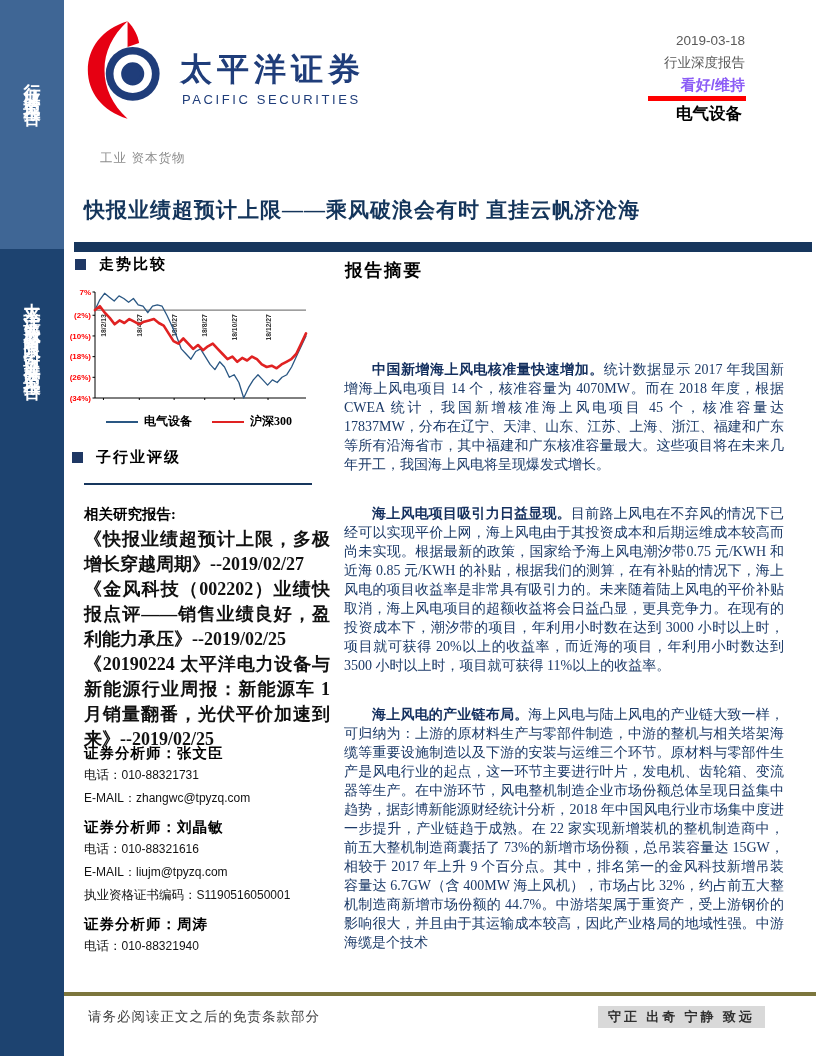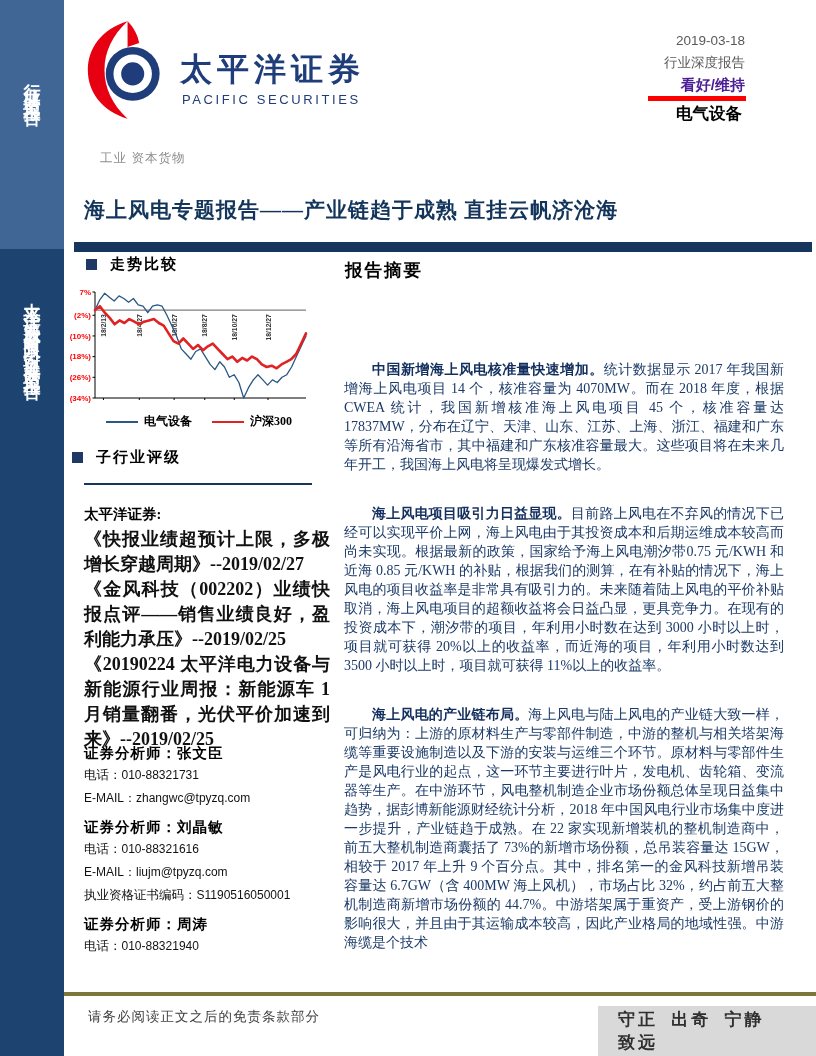--- a/index.html
+++ b/index.html
@@ -15,34 +15,34 @@
   .sidebar-bottom .vtext{position:absolute;left:50%;transform:translateX(-50%);top:40px;}
 
   
   .logo-mark{position:absolute;left:84px;top:20px;}
   .logo-cn{position:absolute;left:180px;top:48px;font-size:32px;font-weight:bold;
            color:#1f3d7a;letter-spacing:5px;}
   .logo-en{position:absolute;left:182px;top:92px;font-size:13px;color:#1f3d7a;letter-spacing:2.6px;}
   .hdr-right{position:absolute;right:71px;top:30px;text-align:right;}
   .hdr-date{font-size:13.5px;color:#595959;line-height:22px;}
   .hdr-type{font-size:13.5px;color:#595959;line-height:22px;}
-  .hdr-rating{font-size:15px;color:#4c1d95;font-weight:bold;line-height:22px;}
+  .hdr-rating{font-size:15px;color:#8b5cf6;font-weight:bold;line-height:22px;}
   .red-bar{position:absolute;left:648px;top:96px;width:98px;height:5px;background:#ff0000;}
   .hdr-industry{position:absolute;right:74px;top:103px;font-size:16.5px;font-weight:bold;color:#000;}
 
   .breadcrumb{position:absolute;left:100px;top:150px;font-size:12.5px;color:#8c8c8c;letter-spacing:1px;}
   .doc-title{position:absolute;left:84px;top:196px;width:700px;font-size:21px;font-weight:bold;
              color:#14355b;font-family:"Liberation Serif",serif;letter-spacing:1px;}
   .navy-bar{position:absolute;left:74px;top:242px;width:738px;height:10px;background:#17365d;}
 
   
   .sec-head{position:absolute;display:flex;align-items:center;gap:13px;}
   .sec-square{width:11px;height:11px;background:#1f3864;flex:0 0 auto;}
   .sec-label{font-size:15px;font-weight:bold;font-family:"Liberation Serif",serif;letter-spacing:2px;}
-  #sec-trend{left:86px;top:255px;text-align:center;}
+  #sec-trend{left:75px;top:255px;text-align:center;}
   #sec-subrating{left:72px;top:448px;}
 
   .chart-svg{position:absolute;left:56px;top:286px;}
   .legend{position:absolute;left:106px;top:413px;display:flex;gap:20px;align-items:center;}
   .legend-item{display:flex;align-items:center;gap:6px;font-size:12px;font-weight:bold;
                font-family:"Liberation Serif",serif;}
   .legend-line{display:inline-block;width:32px;height:2px;background:#999;}
 
   .divider{position:absolute;left:84px;top:483px;width:228px;height:2px;background:#17365d;}
 
@@ -63,22 +63,22 @@
   .summary-body{position:absolute;left:344px;top:312px;width:440px;margin-top:48px;}
   .sum-p{margin:0 0 30px 0;font-family:"Liberation Serif",serif;font-size:14px;line-height:19px;
          text-align:justify;text-indent:2em;color:#1b3a68;font-weight:bold;}
   .sum-p .lead{font-weight:bold;color:#132f5e;}
   .sum-p .body{font-weight:normal;color:#1b3a68;}
 
   
   .footer-line{position:absolute;left:64px;top:992px;width:752px;height:3.5px;background:#7c763d;}
   .disclaimer{position:absolute;left:88px;top:1008px;font-size:13.5px;color:#3f3f3f;
               font-family:"Liberation Serif",serif;letter-spacing:1px;}
-  .motto{position:absolute;left:598px;top:1006px;background:#d9d9d9;color:#2f2f2f;padding:2px 20px;
-         font-size:17px;font-weight:bold;font-family:Liberation Mono, monospace;letter-spacing:3px;}
+  .motto{position:absolute;left:598px;top:1006px;background:#d9d9d9;color:#2f2f2f;padding:2px 10px;
+         font-size:13px;font-weight:bold;font-family:Liberation Serif, serif;letter-spacing:3px;}
 </style>
 </head>
 <body>
 
 <div class="page">
 
   <div class="sidebar-top">
     <span class="vtext">行业研究报告</span>
   </div>
   <div class="sidebar-bottom">
@@ -99,21 +99,21 @@
 
   <div class="hdr-right">
     <div class="hdr-date">2019-03-18</div>
     <div class="hdr-type">行业深度报告</div>
     <div class="hdr-rating">看好/维持</div>
   </div>
   <div class="red-bar"></div>
   <div class="hdr-industry">电气设备</div>
 
   <div class="breadcrumb">工业 资本货物</div>
-  <div class="doc-title">海上风电专题报告——产业链趋于成熟 直挂云帆济沧海</div>
+  <div class="doc-title">快报业绩超预计上限——乘风破浪会有时 直挂云帆济沧海</div>
   <div class="navy-bar"></div>
 
   <div class="sec-head" id="sec-trend">
     <span class="sec-square"></span>
     <span class="sec-label">走势比较</span>
   </div>
 
   <svg class="chart-svg" width="256" height="118" viewBox="0 0 256 118">
       <line x1="39" y1="24.097560975609756" x2="250" y2="24.097560975609756" stroke="#7f7f7f" stroke-width="1.3"></line>
       <line x1="39" y1="6" x2="39" y2="112" stroke="#000" stroke-width="1"></line>
@@ -156,21 +156,21 @@
       <span>沪深300</span>
     </span>
   </div>
 
   <div class="sec-head" id="sec-subrating">
     <span class="sec-square"></span>
     <span class="sec-label">子行业评级</span>
   </div>
   <div class="divider"></div>
 
-  <div class="related-title">太平洋证券:</div>
+  <div class="related-title">相关研究报告:</div>
   <div class="related-list">
     <p class="report-item">《快报业绩超预计上限，多极增长穿越周期》--2019/02/27</p>
     <p class="report-item">《金风科技（002202）业绩快报点评——销售业绩良好，盈利能力承压》--2019/02/25</p>
     <p class="report-item">《20190224 太平洋电力设备与新能源行业周报：新能源车 1 月销量翻番，光伏平价加速到来》--2019/02/25</p>
   </div>
 
   <div class="analysts">
     <div class="a-name">
       <span>证券分析师：</span><span>张文臣</span>
     </div>

